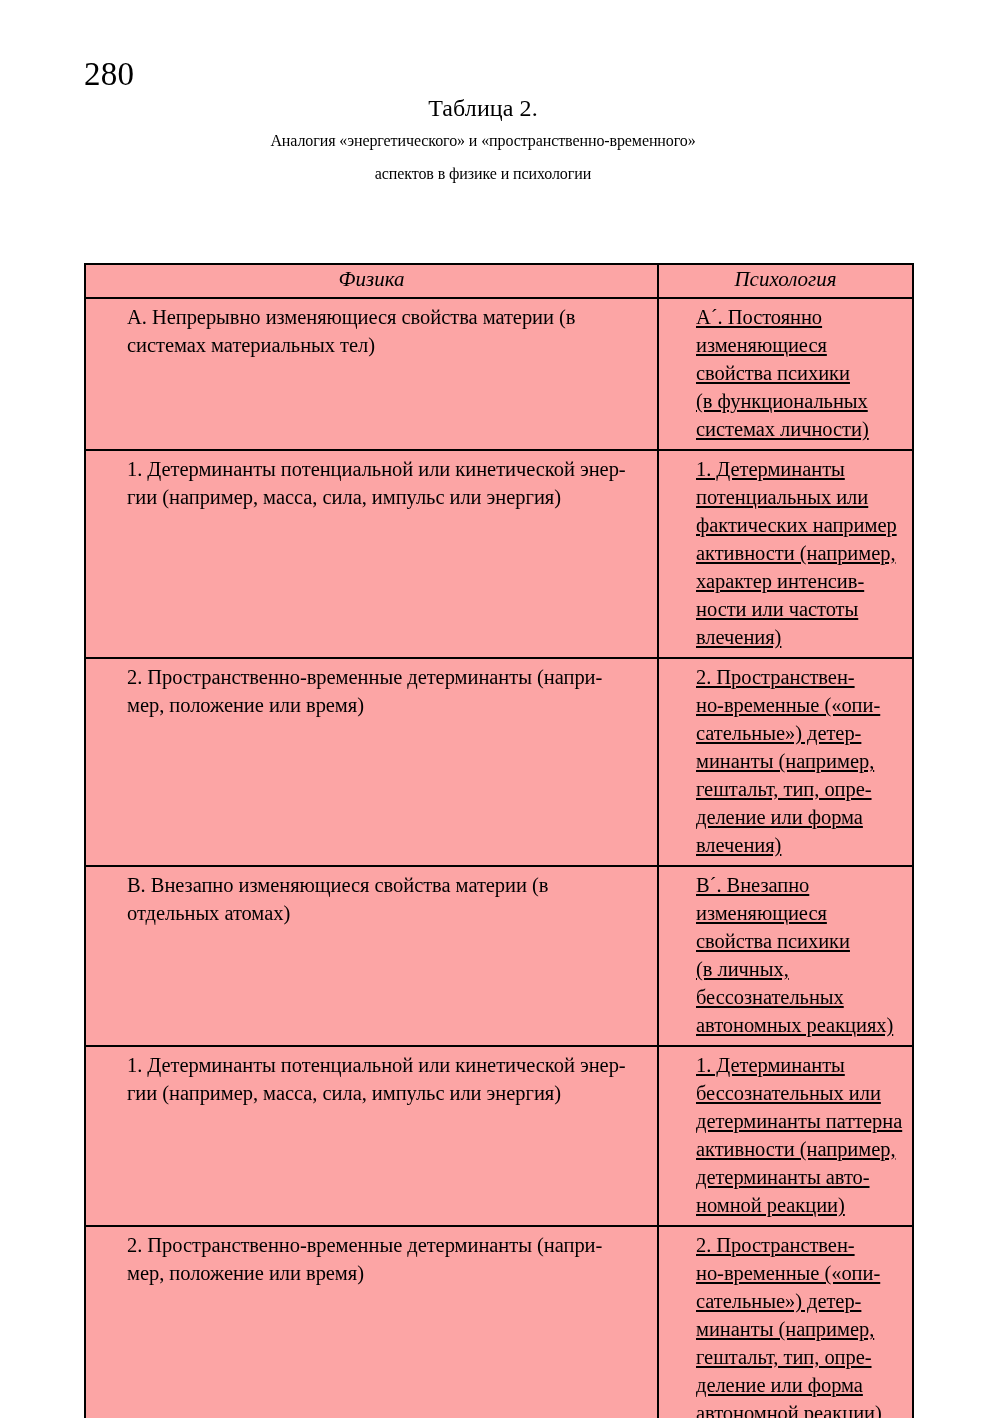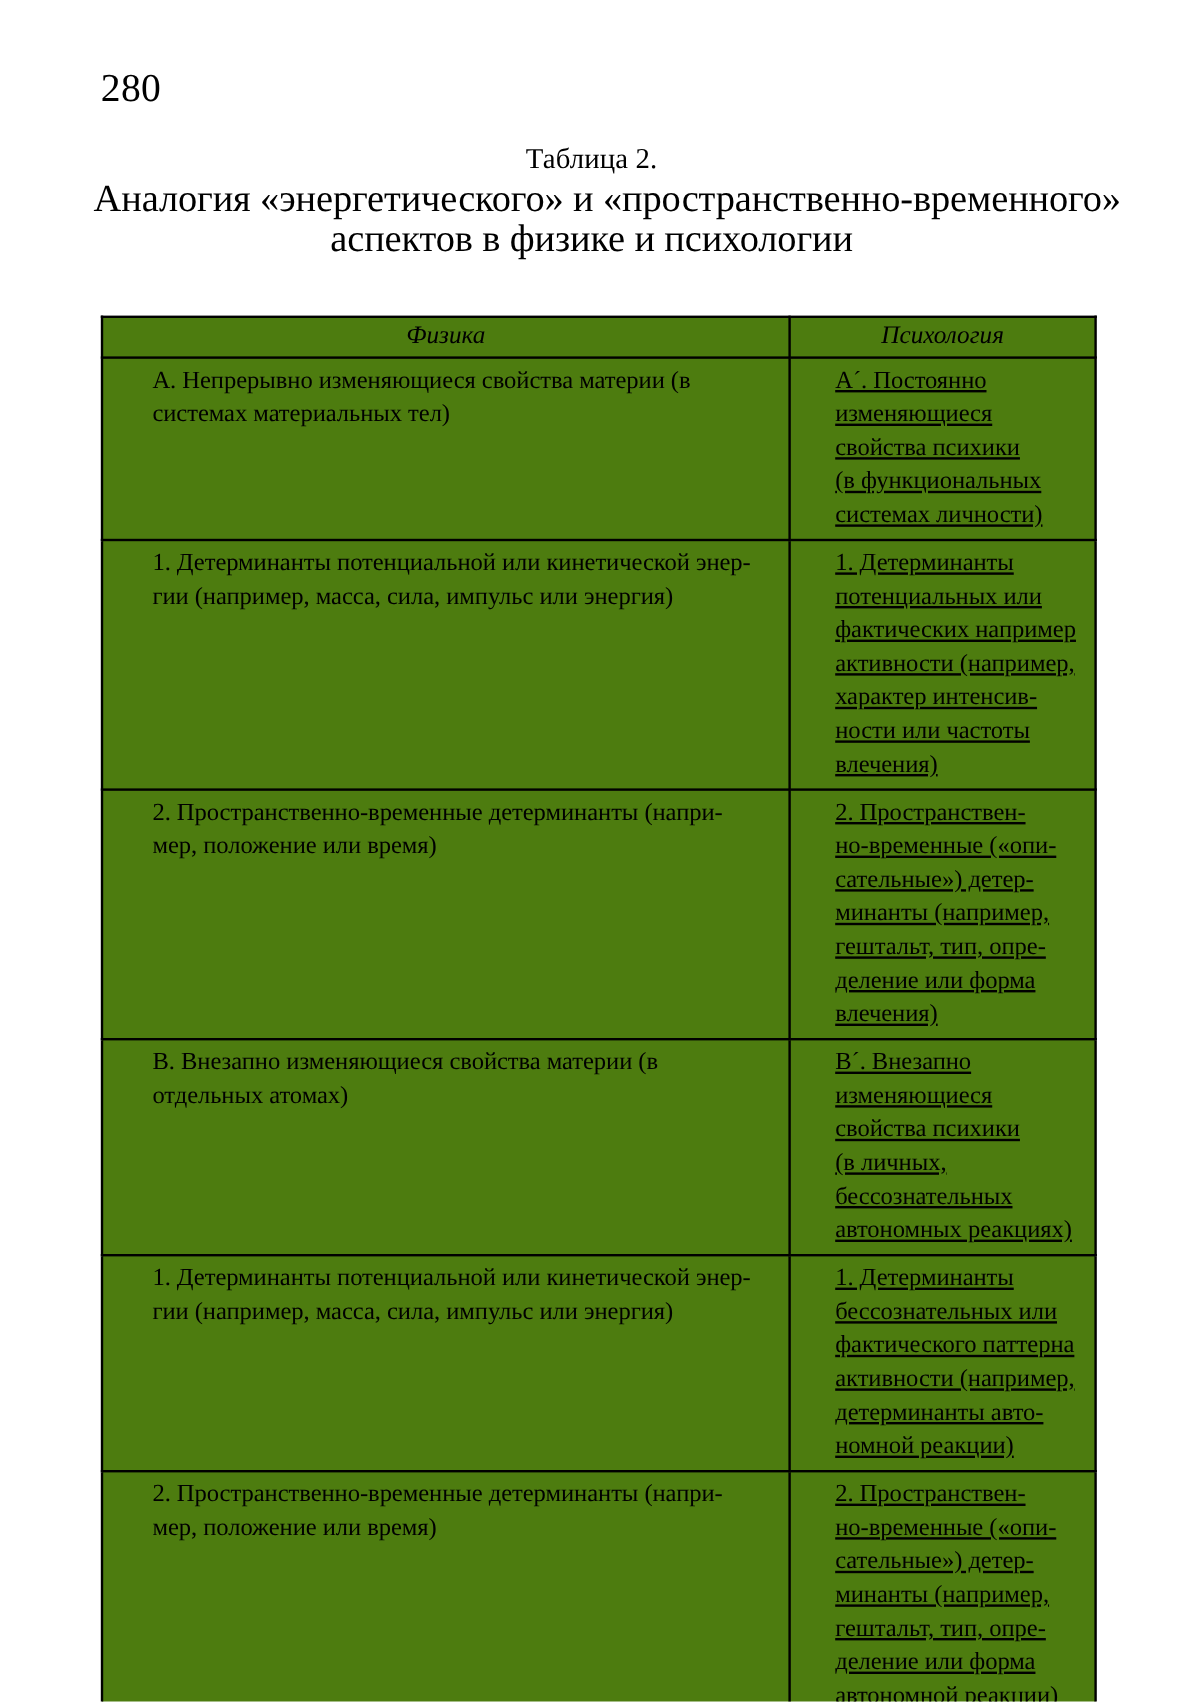--- a/index.html
+++ b/index.html
@@ -27,33 +27,32 @@
     left: 84px;
     top: 58px;
     font-size: 33px;
     line-height: 1;
     letter-spacing: 0.3px;
   }
 
   
   .title-block {
     position: absolute;
-    left: 78px;
+    left: 68px;
     top: 92px;
     width: 830px;
     text-align: center;
-    margin-top: 25px;
   }
   .table-caption-number {
     font-size: 24px;
     line-height: 32px;
     letter-spacing: 0.1px;
   }
   .table-caption-title {
-    font-size: 32px;
+    font-size: 16px;
     line-height: 33px;
     letter-spacing: -0.1px;
   }
   .table-caption-title .tline {
     display: block;
     white-space: nowrap;
   }
 
   
   .table-wrap {
@@ -68,21 +67,21 @@
     table-layout: fixed;
   }
   table.data-table col.c-physics { width: 573px; }
   table.data-table col.c-psych   { width: 255px; }
 
   table.data-table th,
   table.data-table td {
     border: 2px solid #000000;
     vertical-align: top;
     padding: 0;
-    background: #4d7c0f;
+    background: #fca5a5;
   }
 
   
   table.data-table thead th {
     text-align: center;
     font-weight: normal;
     font-style: italic;
     font-size: 21px;
     line-height: 26px;
     height: 29px;
@@ -223,21 +222,21 @@
           <td class="col-physics">
             <div class="cell-inner">
               <span class="ln">1. Детерминанты потенциальной или кинетической энер-</span>
               <span class="ln">гии (например, масса, сила, импульс или энергия)</span>
             </div>
           </td>
           <td class="col-psych">
             <div class="cell-inner">
               <span class="ln">1. Детерминанты</span>
               <span class="ln">бессознательных или</span>
-              <span class="ln">фактического паттерна</span>
+              <span class="ln">детерминанты паттерна</span>
               <span class="ln">активности (например,</span>
               <span class="ln">детерминанты авто-</span>
               <span class="ln">номной реакции)</span>
             </div>
           </td>
         </tr>
 
         <tr class="row-b2">
           <td class="col-physics">
             <div class="cell-inner">

